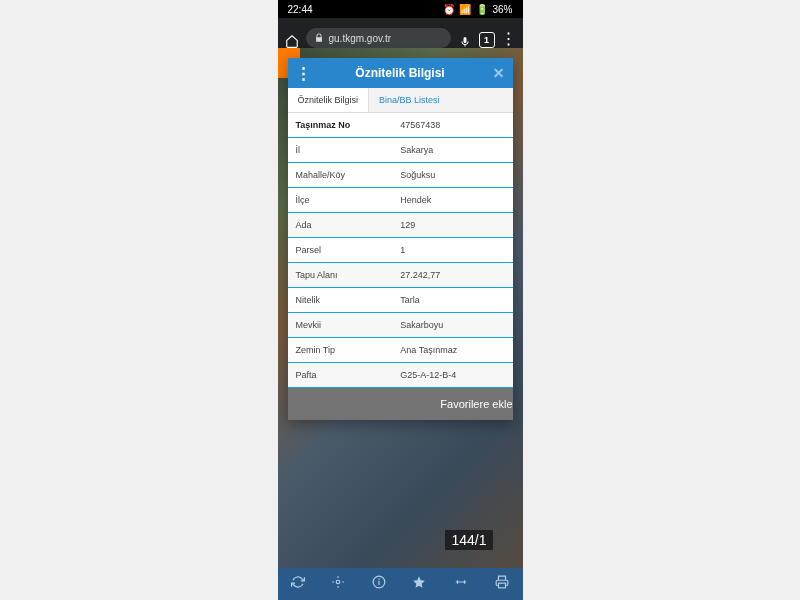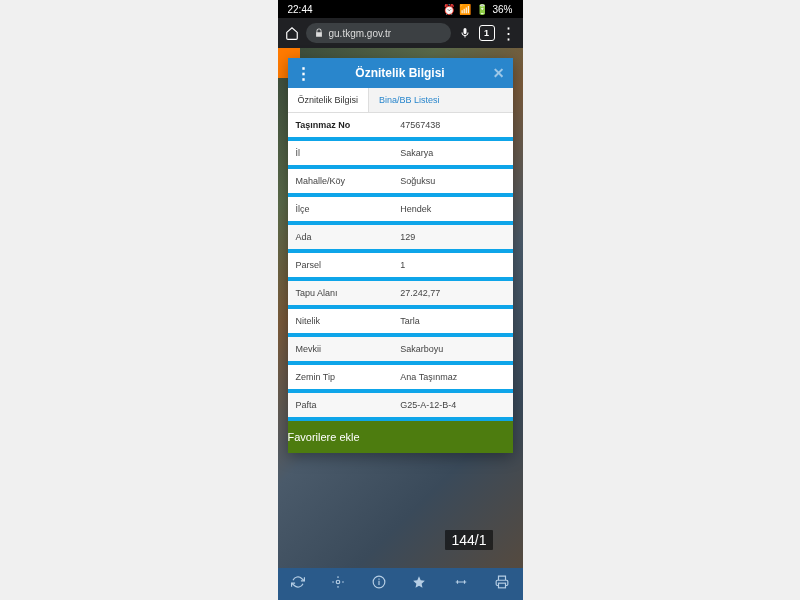--- a/index.html
+++ b/index.html
@@ -4,21 +4,21 @@
 <style>
   html,body{margin:0;padding:0;width:800px;height:600px;background:#eee;font-family:-apple-system,Helvetica,Arial,sans-serif;overflow:hidden}
   .page{width:800px;height:600px;display:flex;align-items:center;justify-content:center;background:#f0f0f0}
   .phone{width:245px;height:600px;background:#000;position:relative;overflow:hidden}
 
   
   .status{height:18px;color:#fff;font-size:10px;display:flex;justify-content:space-between;align-items:center;padding:0 10px}
   .status .right{display:flex;gap:4px;align-items:center}
 
   
-  .chrome{height:30px;background:#202124;display:flex;align-items:center;padding:0 6px;gap:6px}
+  .chrome{height:30px;background:#202124;display:flex;align-items:flex-end;padding:0 6px;gap:6px}
   .url{flex:1;background:#3c4043;height:20px;border-radius:10px;display:flex;align-items:center;padding:0 8px;gap:5px;color:#dcdcdc;font-size:10px}
   .url svg{flex:none}
   .chrome-icon{color:#fff;width:16px;display:flex;justify-content:center}
   .tabcount{border:1.5px solid #fff;border-radius:3px;width:14px;height:14px;display:flex;align-items:center;justify-content:center;font-size:9px;color:#fff;font-weight:600}
 
   
   .map{position:absolute;top:48px;left:0;right:0;bottom:0;background:
     linear-gradient(135deg,#3a4a3a 0%,#5a6a4a 20%,#7a5a3a 35%,#4a5a6a 55%,#3a4a5a 75%,#5a4a3a 100%)}
   .orange{position:absolute;top:0;left:0;width:22px;height:30px;background:#ff7a00}
   .parcel-label{position:absolute;bottom:50px;right:30px;background:rgba(0,0,0,.55);color:#fff;font-size:14px;padding:2px 6px;border-radius:1px}
@@ -29,26 +29,26 @@
 
   
   .modal{position:absolute;top:58px;left:10px;right:10px;background:#fff;box-shadow:0 4px 14px rgba(0,0,0,.35);display:flex;flex-direction:column}
   .mhead{background:#2986cc;color:#fff;height:30px;display:flex;align-items:center;justify-content:center;position:relative;font-size:12px;font-weight:600}
   .mhead .menu{position:absolute;left:8px;font-size:16px;font-weight:bold}
   .mhead .close{position:absolute;right:8px;color:rgba(255,255,255,.55);font-size:14px;font-weight:bold}
   .tabs{display:flex;background:#f3f3f3;border-bottom:1px solid #ddd}
   .tab{font-size:9px;padding:7px 10px;color:#2986cc}
   .tab.active{background:#fff;color:#333;border-right:1px solid #ddd}
   .rows{background:#fff}
-  .row{display:flex;border-bottom:4px solid #0ea5e9;font-size:9px}
+  .row{display:flex;border-bottom:1px solid #0ea5e9;font-size:9px}
   .row .k{width:46%;padding:7px 8px;color:#444}
   .row .v{width:54%;padding:7px 8px;color:#444}
   .row.first .k{font-weight:700;color:#222}
   .row.alt{background:#f7f7f7}
-  .fav{background:#4d7c0f;color:#fff;text-align:left;font-size:11px;padding:10px 0}
+  .fav{background:#737373;color:#fff;text-align:right;font-size:11px;padding:10px 0}
 </style>
 </head>
 <body>
 
 <div class="page">
   <div class="phone">
 
     <div class="status">
       <span>22:44</span>
       <div class="right">

